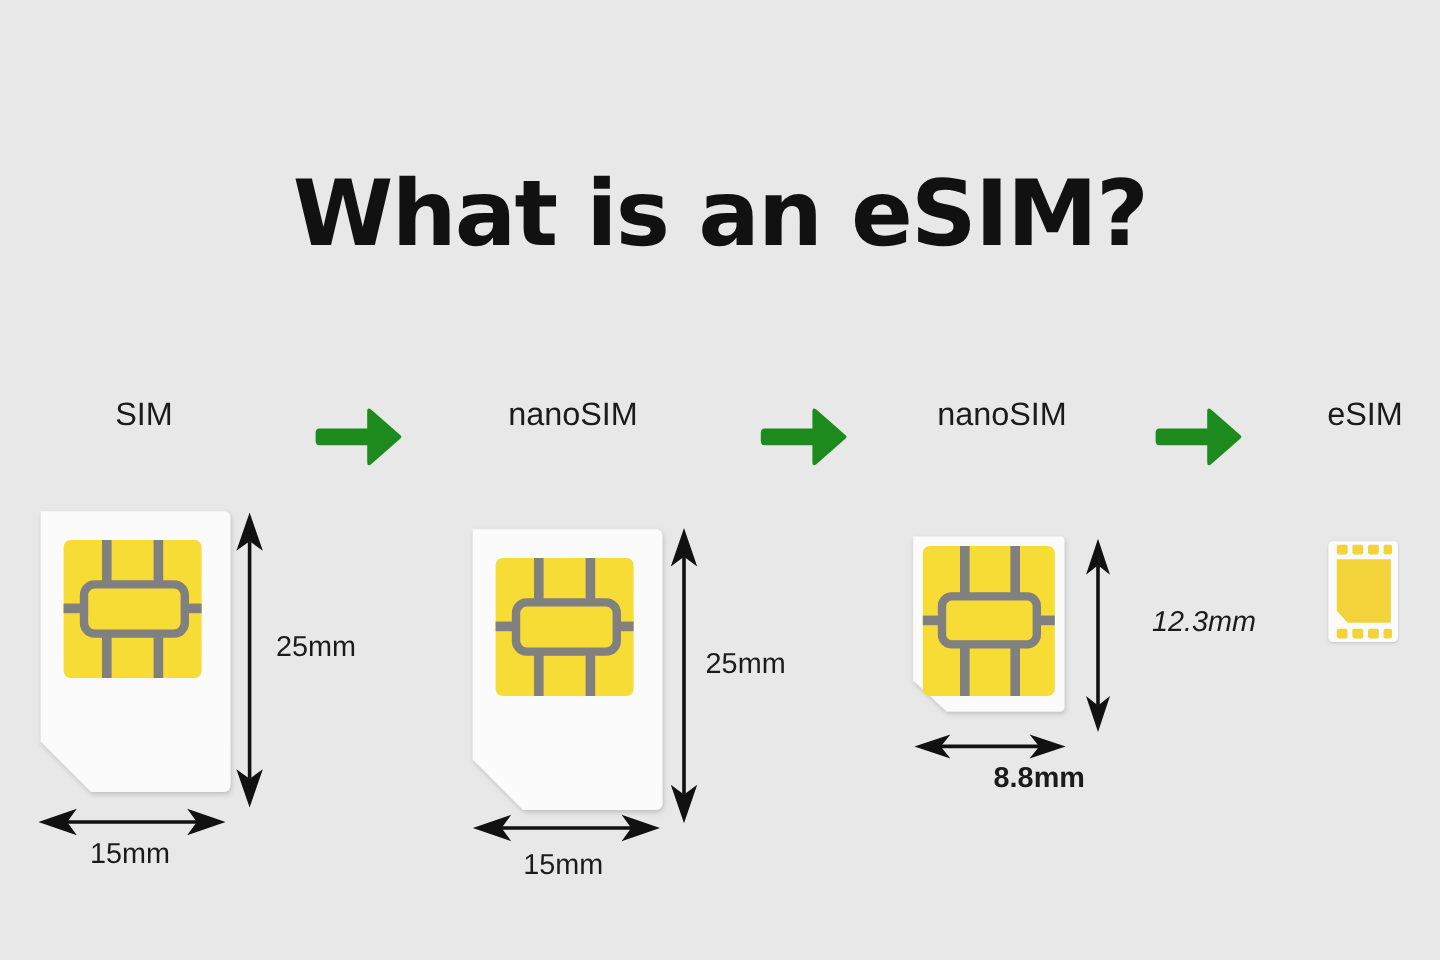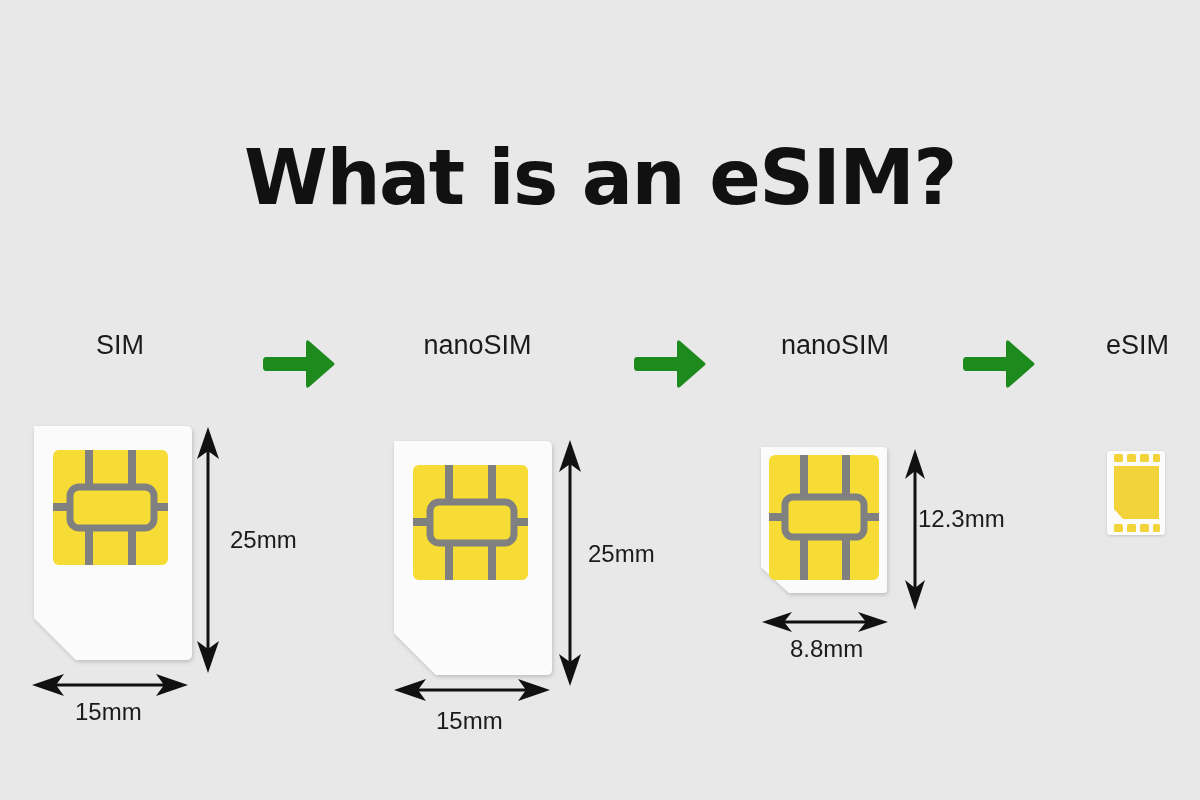--- a/index.html
+++ b/index.html
@@ -186,28 +186,28 @@
           <rect x="28" y="54" width="79" height="40" rx="8" fill="#f7dc35" stroke="#808080" stroke-width="7"></rect>
         </g>
       </svg>
     </div>
 
     <svg width="40" height="165" viewBox="0 0 40 165" style="position:absolute; left:895px; top:447px;">
       <line x1="20" y1="24" x2="20" y2="141" stroke="#111" stroke-width="3"></line>
       <path d="M20,2 L30,32 L20,24 L10,32 Z" fill="#111"></path>
       <path d="M20,163 L30,133 L20,141 L10,133 Z" fill="#111"></path>
     </svg>
-    <div class="dim-label" style="left:918px; top:505px;">12.3mm</div>
+    <div class="dim-label" style="left:960px; top:505px;font-style:italic;">12.3mm</div>
 
     <svg width="130" height="28" viewBox="0 0 130 28" style="position:absolute; left:760px; top:608px;">
       <line x1="22" y1="14" x2="108" y2="14" stroke="#111" stroke-width="3"></line>
       <path d="M2,14 L32,4 L24,14 L32,24 Z" fill="#111"></path>
       <path d="M128,14 L98,4 L106,14 L98,24 Z" fill="#111"></path>
     </svg>
-    <div class="dim-label" style="left:790px; top:635px;">8.8mm</div>
+    <div class="dim-label" style="left:828px; top:635px;font-weight:bold;">8.8mm</div>
 
     <svg class="step-arrow" style="left:962px;" width="75" height="52" viewBox="0 0 75 52">
       <path d="M4,19 L44,19 L44,5 Q44,1 47,3 L71,24 Q74,26 71,28 L47,49 Q44,51 44,47 L44,33 L4,33 Q1,33 1,29 L1,23 Q1,19 4,19 Z" fill="#1d8a1d"></path>
     </svg>
 
     <div class="col" style="left:1050px; width:175px;">
       <div class="col-label">eSIM</div>
     </div>
 
     <div class="card-wrap">

